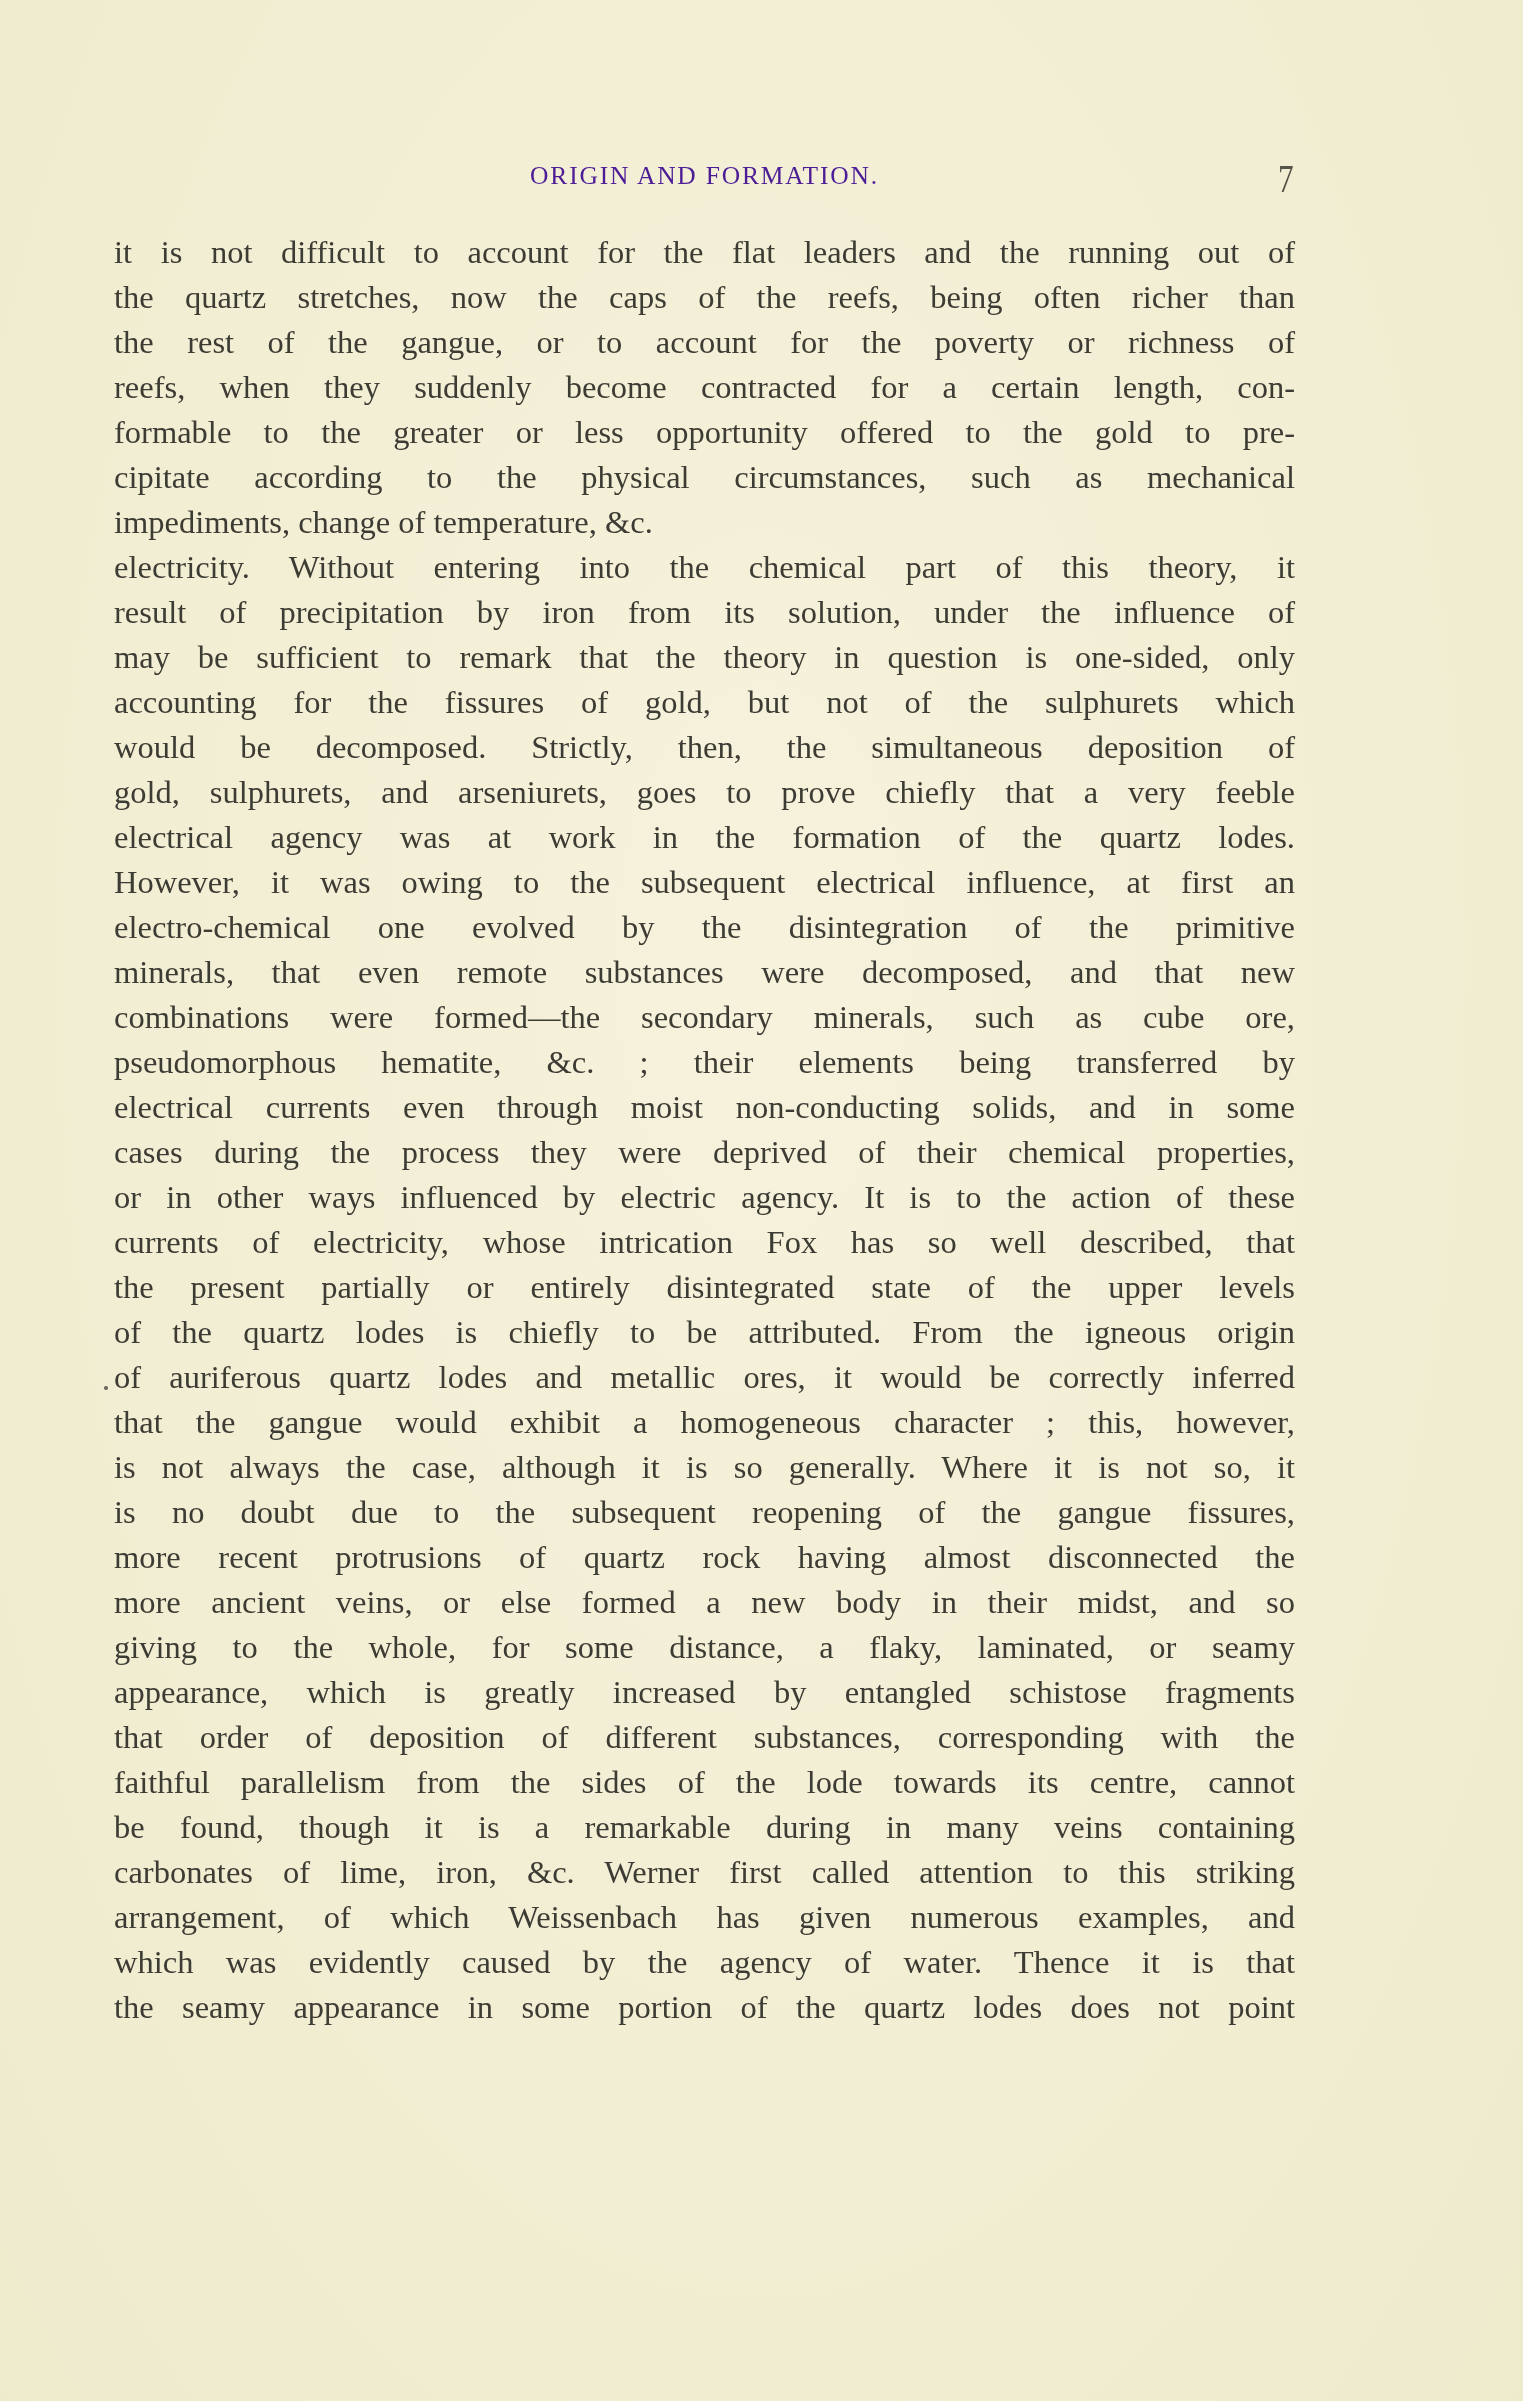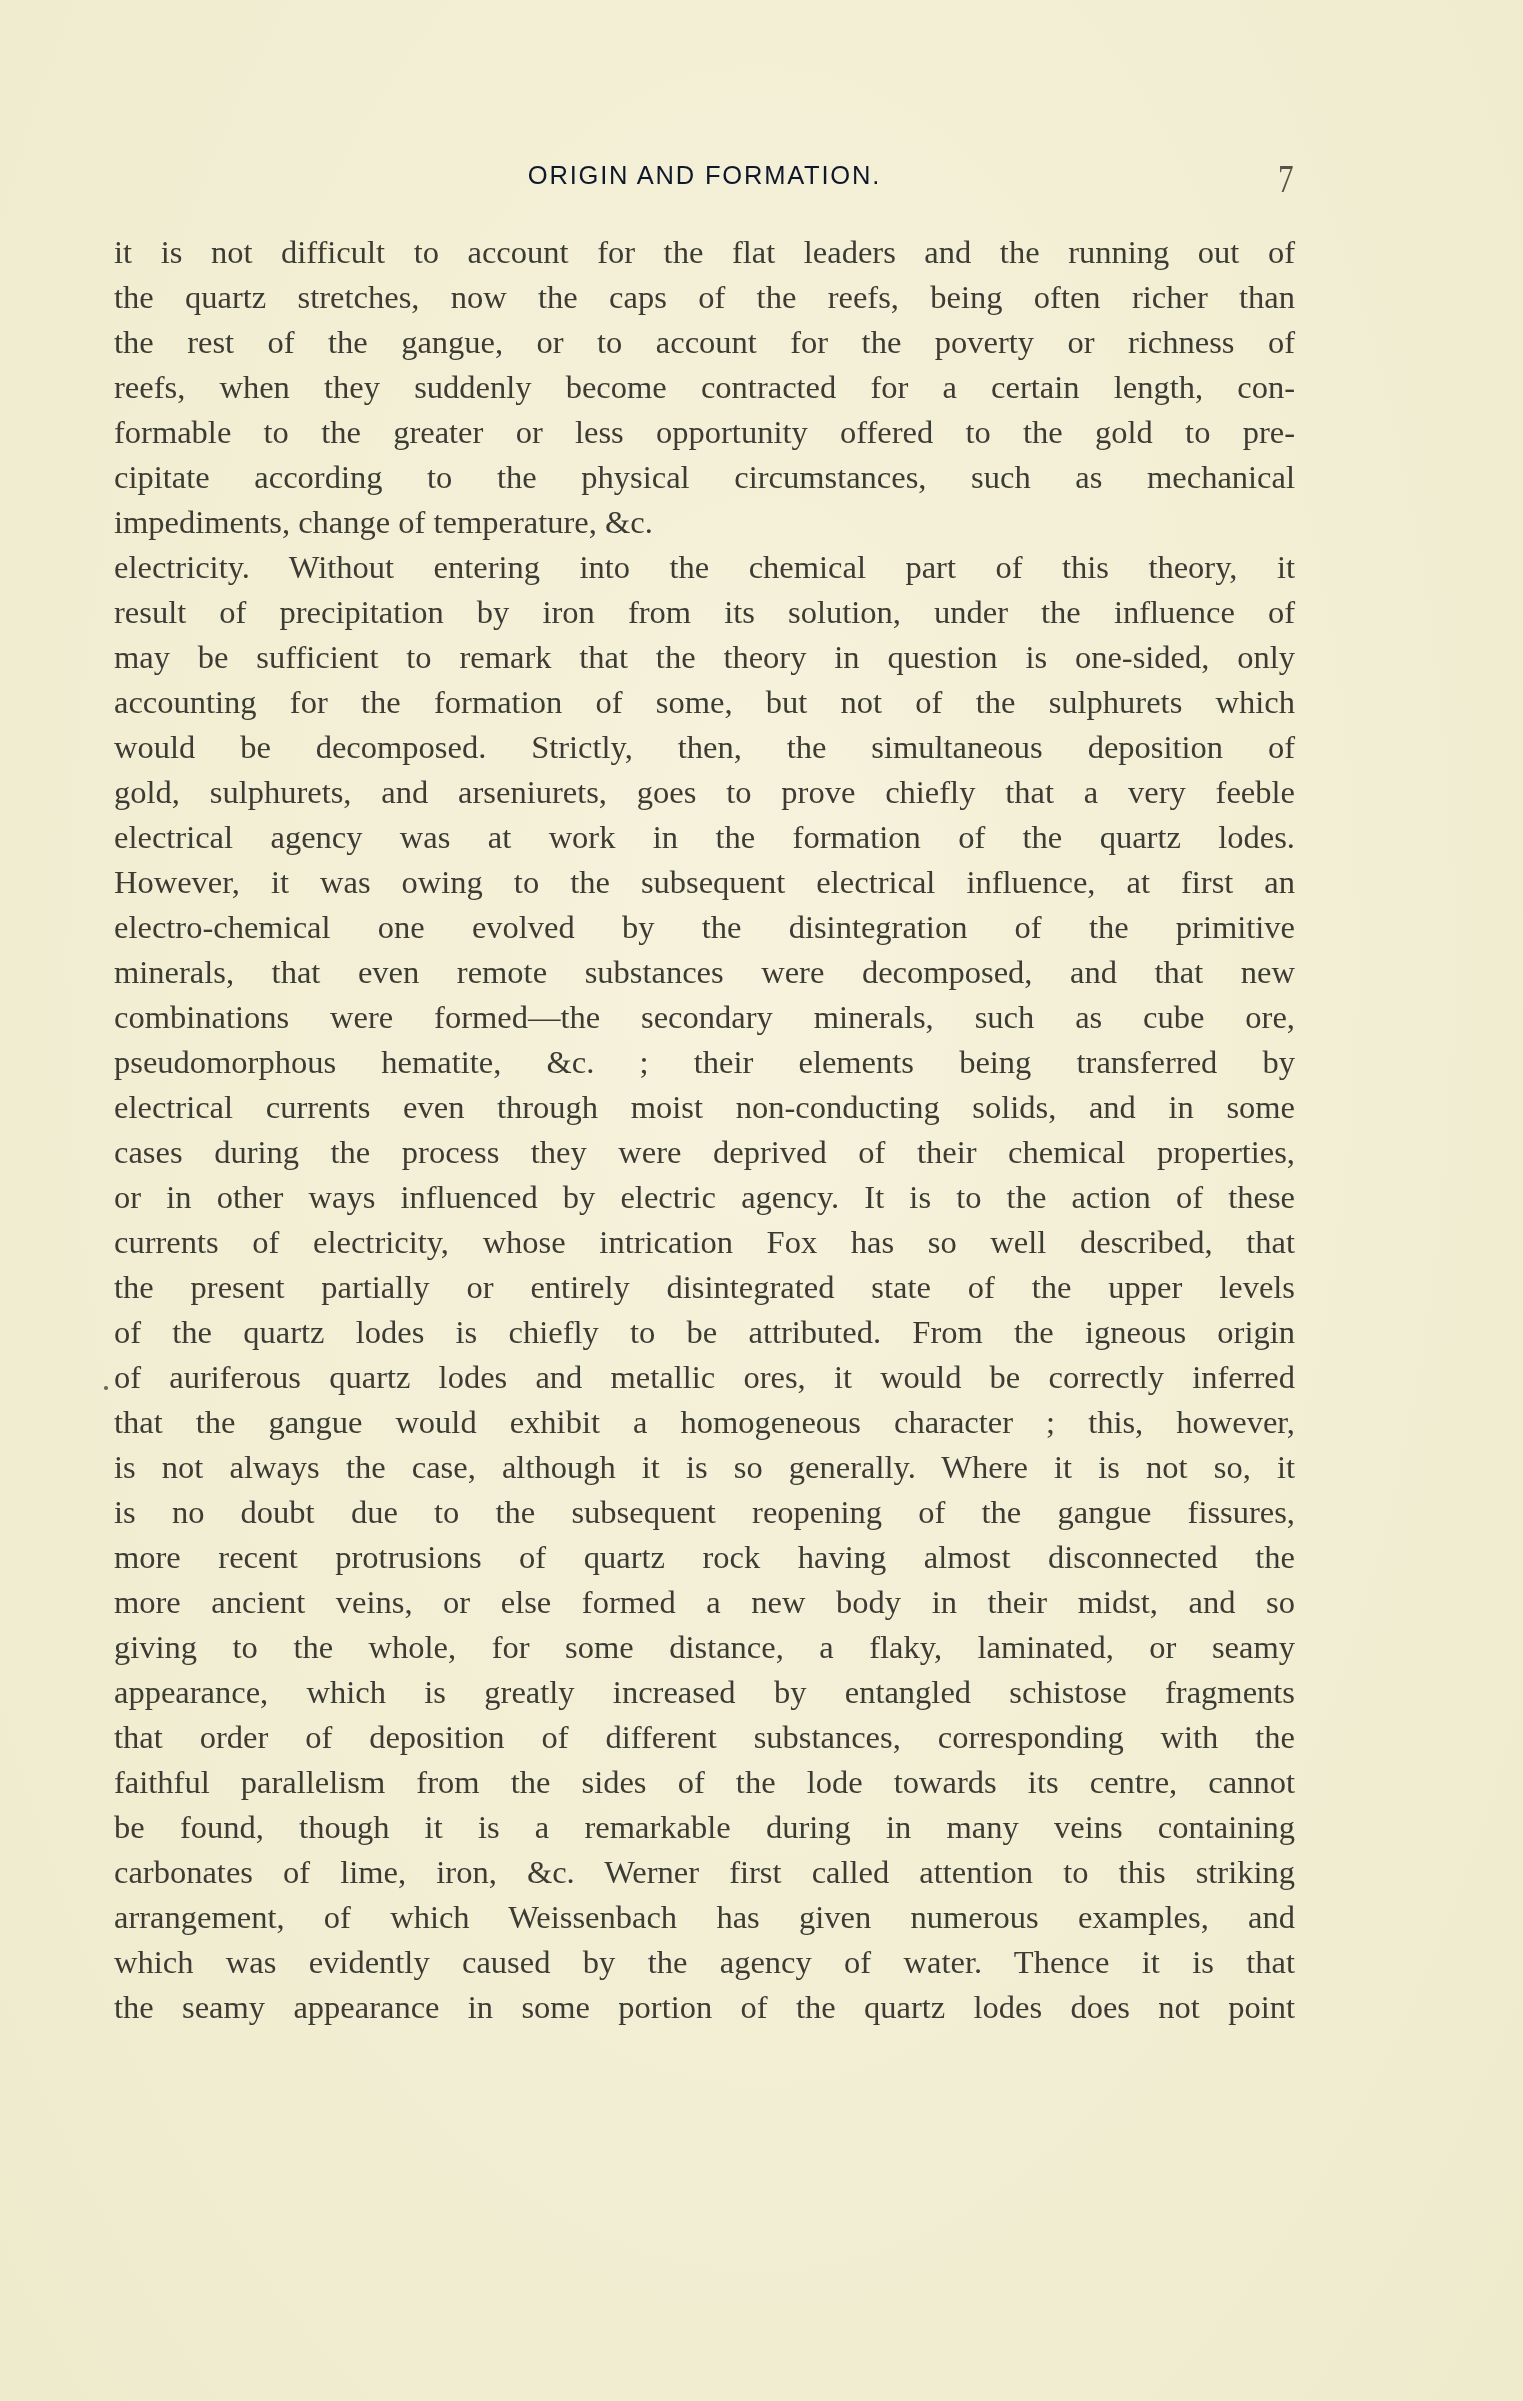--- a/index.html
+++ b/index.html
@@ -27,24 +27,24 @@
       left: 114px;
       width: 1181px;
       height: 44px;
     }
     .head-title {
       position: absolute;
       left: 0;
       width: 1181px;
       text-align: center;
       top: 5.3px;
-      font-family: Liberation Sans, sans-serif;
+      font-family: Liberation Serif, serif;
       font-size: 25.5px;
       letter-spacing: 1.8px;
-      color: #0f172a;
+      color: #4c1d95;
     }
     .page-number {
       position: absolute;
       right: 0;
       top: 0;
       font-family: "Liberation Serif", "DejaVu Serif", serif;
       font-size: 39px;
       color: #55544b;
       transform: scaleX(0.8);
     }
@@ -93,21 +93,21 @@
     <span class="line">it is not difficult to account for the flat leaders and the running out of</span>
     <span class="line">the quartz stretches, now the caps of the reefs, being often richer than</span>
     <span class="line">the rest of the gangue, or to account for the poverty or richness of</span>
     <span class="line">reefs, when they suddenly become contracted for a certain length, con-</span>
     <span class="line">formable to the greater or less opportunity offered to the gold to pre-</span>
     <span class="line">cipitate according to the physical circumstances, such as mechanical</span>
     <span class="line last">impediments, change of temperature, &amp;c.</span>
     <span class="line">electricity.  Without entering into the chemical part of this theory, it</span>
     <span class="line">result of precipitation by iron from its solution, under the influence of</span>
     <span class="line">may be sufficient to remark that the theory in question is one-sided, only</span>
-    <span class="line">accounting for the formation of some, but not of the sulphurets which</span>
+    <span class="line">accounting for the fissures of gold, but not of the sulphurets which</span>
     <span class="line">would be decomposed.  Strictly, then, the simultaneous deposition of</span>
     <span class="line">gold, sulphurets, and arseniurets, goes to prove chiefly that a very feeble</span>
     <span class="line">electrical agency was at work in the formation of the quartz lodes.</span>
     <span class="line">However, it was owing to the subsequent electrical influence, at first an</span>
     <span class="line">electro-chemical one evolved by the disintegration of the primitive</span>
     <span class="line">minerals, that even remote substances were decomposed, and that new</span>
     <span class="line">combinations were formed—the secondary minerals, such as cube ore,</span>
     <span class="line">pseudomorphous hematite, &amp;c. ; their elements being transferred by</span>
     <span class="line">electrical currents even through moist non-conducting solids, and in some</span>
     <span class="line">cases during the process they were deprived of their chemical properties,</span>

